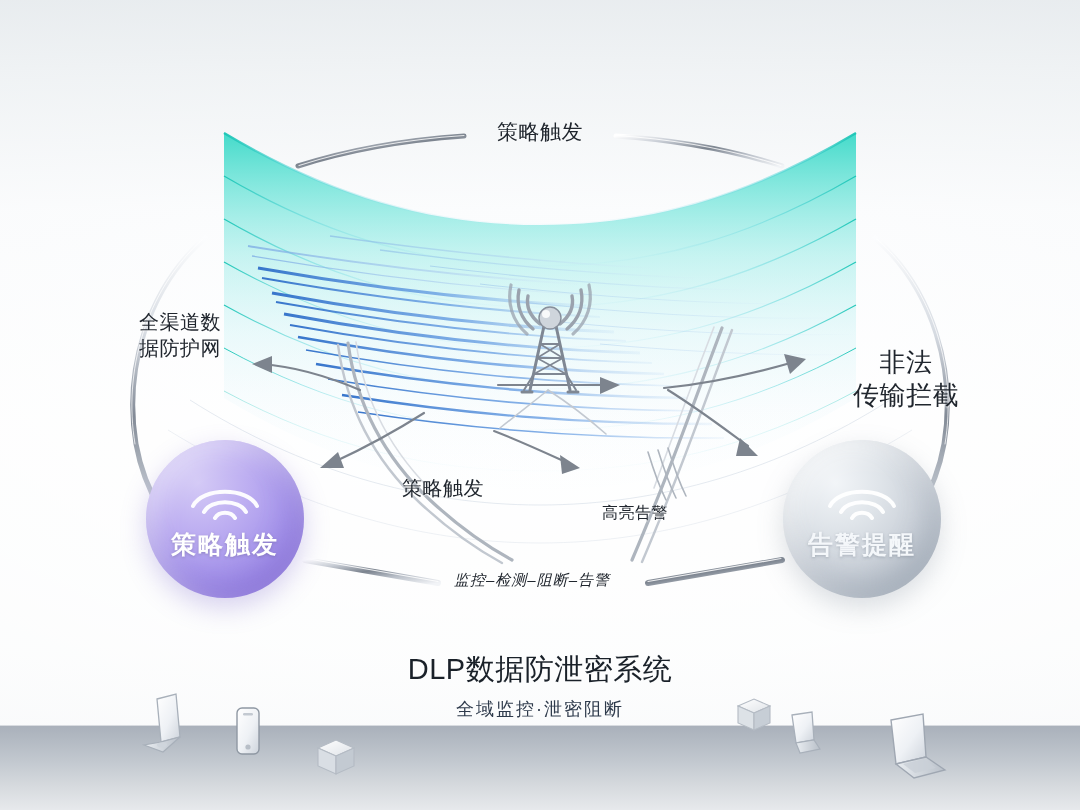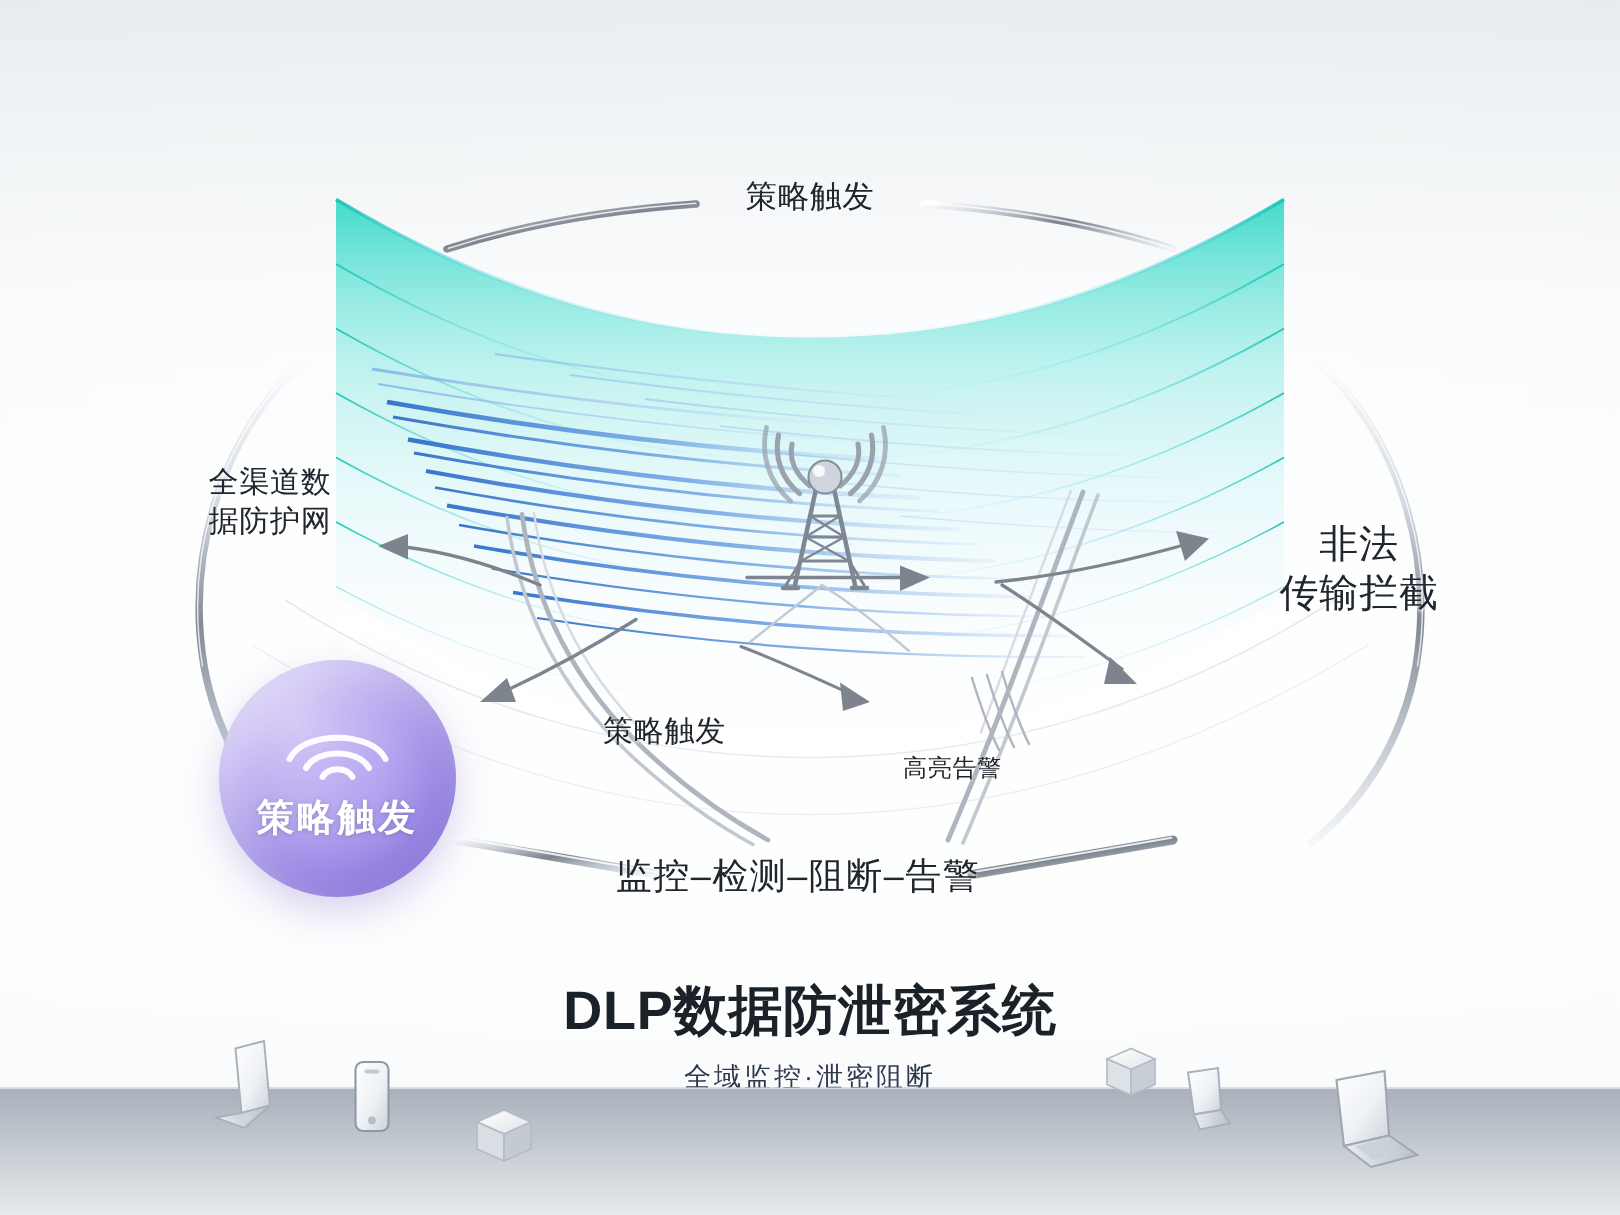--- a/index.html
+++ b/index.html
@@ -26,21 +26,21 @@
   .lbl{
     position:absolute;color:#20262e;letter-spacing:.5px;
     text-align:center;line-height:1.28;white-space:pre-line;
     text-shadow:0 1px 2px rgba(255,255,255,.85);
   }
   #lbl-top{left:0;right:0;top:119px;font-size:21px;}
   #lbl-left{left:120px;top:310px;width:120px;font-size:20px;}
   #lbl-right{left:852px;top:310px;width:108px;font-size:26px;margin-top:36px;}
   #lbl-bend{left:378px;top:476px;width:130px;font-size:20px;}
   #lbl-alert{left:570px;top:503px;width:130px;font-size:16px;}
-  #lbl-chain{left:0;right:16px;top:570px;font-size:24px;letter-spacing:1px;}
+  #lbl-chain{left:0;right:16px;top:570px;font-size:15px;letter-spacing:1px;font-style:italic;}
 
   
   .orb{position:absolute;border-radius:50%;}
   #orb-left{
     left:146px;top:440px;width:158px;height:158px;
     background:
       radial-gradient(circle at 33% 27%, #d4caf6 0%, #bdaef1 32%, #a897ec 58%, #9a86e6 78%, #8e79df 100%);
     box-shadow:0 10px 26px rgba(130,110,205,.30), inset -10px -14px 30px rgba(110,85,190,.30), inset 8px 10px 26px rgba(255,255,255,.55);
   }
   #orb-right{
@@ -63,21 +63,21 @@
     background:linear-gradient(180deg,#a9b0ba 0%,#b2b9c2 16%,#c3c9d0 44%,#d6dade 72%,#e7e9ec 100%);
   }
   #floor:after{
     content:"";position:absolute;left:0;right:0;top:0;height:1px;
     background:rgba(255,255,255,.55);
   }
 
   
   #title-wrap{position:absolute;left:0;right:0;top:650px;text-align:center;}
   #title{
-    font-size:36px;font-weight:700;color:#1a2129;letter-spacing:.5px;
+    font-size:29px;font-weight:400;color:#1a2129;letter-spacing:.5px;
     font-family:"Liberation Sans","DejaVu Sans",sans-serif;
   }
   #subtitle{margin-top:7px;font-size:18px;color:#2e3a4b;letter-spacing:2px;}
 </style>
 </head>
 <body>
 
 <div id="stage">
 
   <div class="layer">
@@ -308,20 +308,30 @@
     <svg class="wifi" width="74" height="46" viewBox="0 0 74 46">
       <g fill="none" stroke="#ffffff" stroke-linecap="round" stroke-opacity=".95">
         <path d="M5,32 C14,13 60,13 69,32" stroke-width="4"></path>
         <path d="M16,38 C23,25 51,25 58,38" stroke-width="4"></path>
         <path d="M27,44 C31,37 43,37 47,44" stroke-width="4"></path>
       </g>
     </svg>
     <div class="orb-txt">策略触发</div>
   </div>
 
+  <div class="orb" id="orb-right">
+    <svg class="wifi" width="74" height="46" viewBox="0 0 74 46">
+      <g fill="none" stroke="#ffffff" stroke-linecap="round" stroke-opacity=".95">
+        <path d="M5,32 C14,13 60,13 69,32" stroke-width="4"></path>
+        <path d="M16,38 C23,25 51,25 58,38" stroke-width="4"></path>
+        <path d="M27,44 C31,37 43,37 47,44" stroke-width="4"></path>
+      </g>
+    </svg>
+    <div class="orb-txt">告警提醒</div>
+  </div>
 
   <div class="lbl" id="lbl-top">策略触发</div>
   <div class="lbl" id="lbl-left">全渠道数
 据防护网</div>
   <div class="lbl" id="lbl-right">非法
 传输拦截</div>
   <div class="lbl" id="lbl-bend">策略触发</div>
   <div class="lbl" id="lbl-alert">高亮告警</div>
   <div class="lbl" id="lbl-chain">监控–检测–阻断–告警</div>
 

